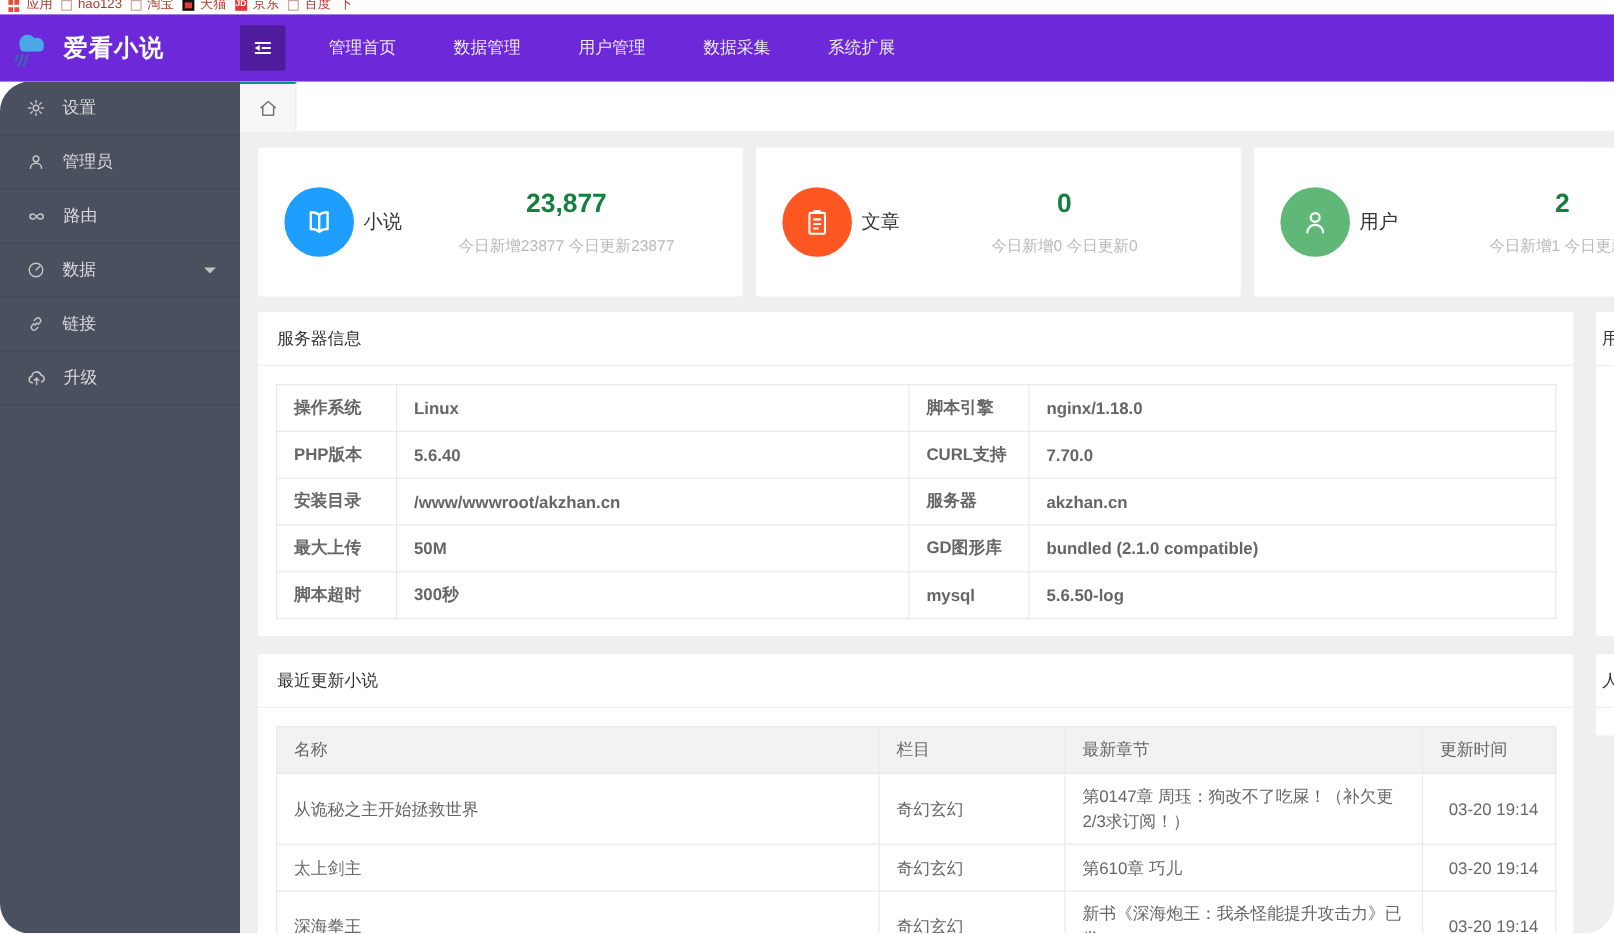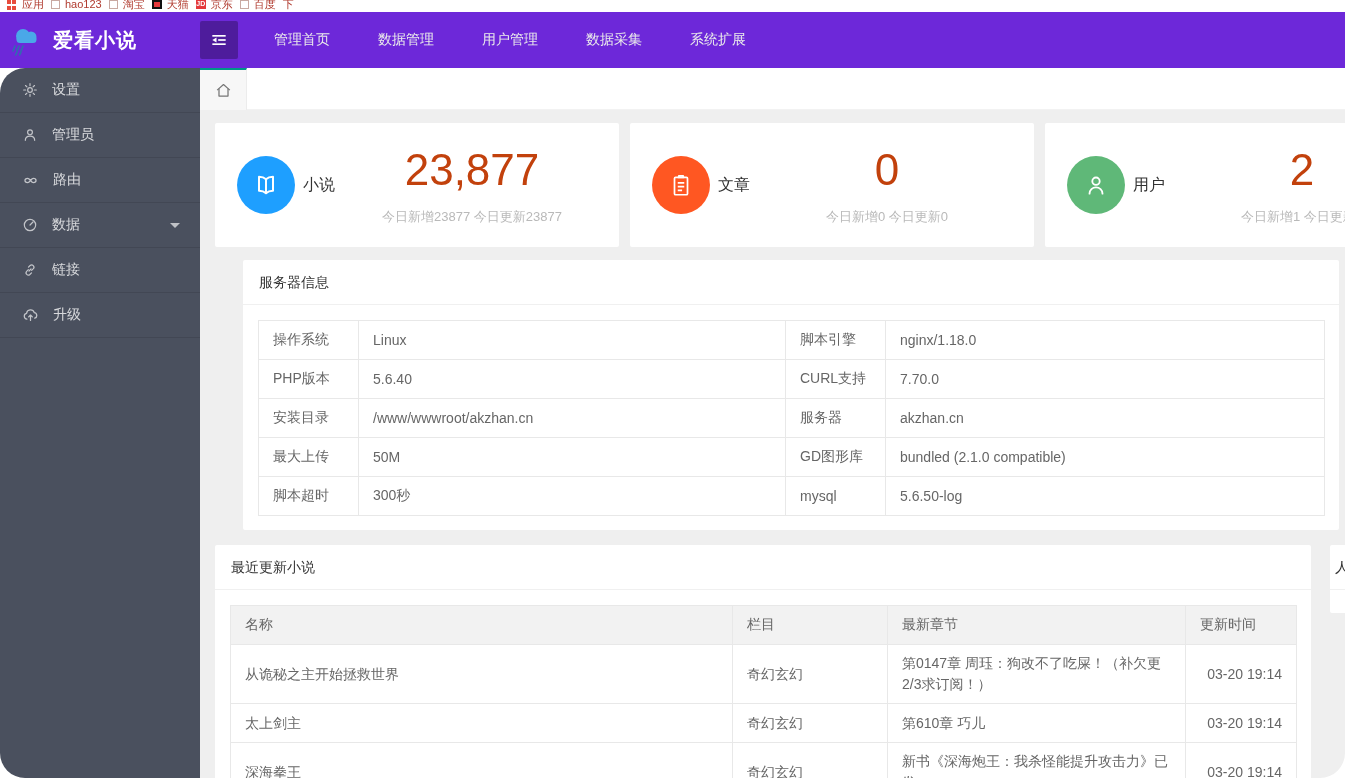--- a/index.html
+++ b/index.html
@@ -47,30 +47,30 @@
 
   .content { flex:1; background:#efefef; padding:13px 15px; overflow:hidden; }
 
   
   .cards-row { display:flex; gap:11px; width:1245px; }
   .card { width:404px; height:124px; flex:none; background:#fff; border-radius:2px; display:flex; align-items:center; }
   .card-left { width:120px; flex:none; display:flex; flex-direction:row; align-items:center; gap:8px;justify-content:flex-end; }
   .card-circle { width:58px; height:58px; border-radius:50%; display:flex; align-items:center; justify-content:center; }
   .card-label { font-size:16px; color:#333; }
   .card-right { flex:1; display:flex; flex-direction:column; align-items:center; justify-content:center; gap:13px; padding-right:10px; }
-  .card-value { font-size:44px; color:#c2410c; }
+  .card-value { font-size:22px; color:#15803d;font-weight:bold; }
   .card-sub { font-size:13px; color:#b9b9b9; }
 
   
   .panels-row { display:flex; gap:19px; margin-top:13px; width:1520px; align-items:flex-start; }
   .panel { background:#fff; border-radius:2px; }
   .panel-title { height:45px; line-height:45px; padding-left:16px; font-size:14px; color:#333;
                  border-bottom:1px solid #f0f0f0; }
-  .server-panel { width:1096px; flex:none; height:270px;margin-left:28px; }
-  .server-panel table { border-collapse:collapse; margin:15px; table-layout:fixed; width:1066px; }
+  .server-panel { width:1096px; flex:none; height:270px; }
+  .server-panel table { border-collapse:collapse; margin:15px; table-layout:fixed; width:1066px;font-weight:bold; }
   .server-panel td { border:1px solid #e8e8e8; height:39px; padding:0 14px; font-size:14px; color:#666;
                      overflow:hidden; white-space:nowrap; }
   td.kcol1 { width:100px; } td.vcol1 { width:427px; } td.kcol2 { width:100px; } td.vcol2 { width:439px; }
 
   .novels-panel { width:1096px; flex:none; }
   .novels-panel table { border-collapse:collapse; margin:15px; table-layout:fixed; width:1066px; }
   .novels-panel th { background:#f2f2f2; border:1px solid #e8e8e8; height:39px; padding:0 14px;
                      font-size:14px; color:#666; font-weight:normal; text-align:left; }
   .novels-panel td { border:1px solid #e8e8e8; height:39px; padding:8px 14px; font-size:14px; color:#666; line-height:21px; }
   th.c-name { width:502px; } th.c-cat { width:155px; } th.c-chap { width:298px; } th.c-time { width:111px; }

